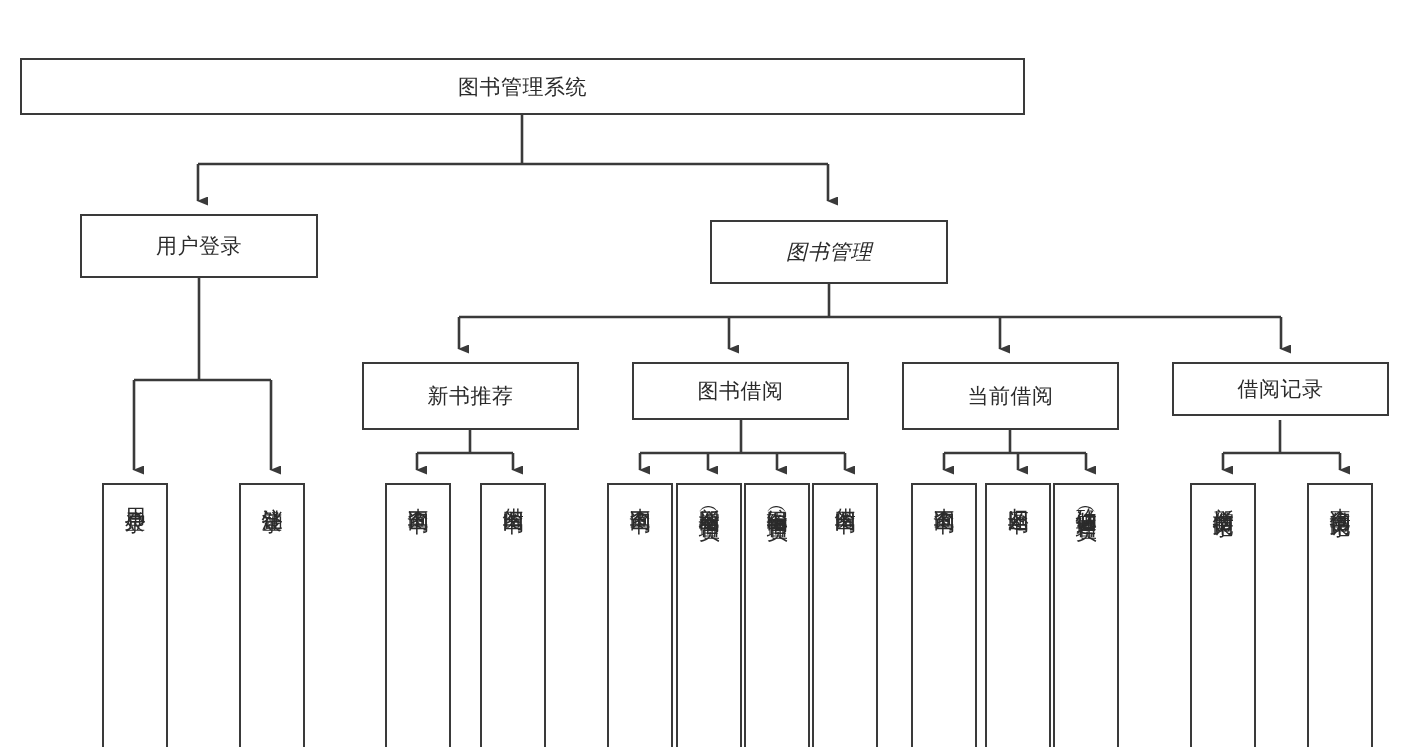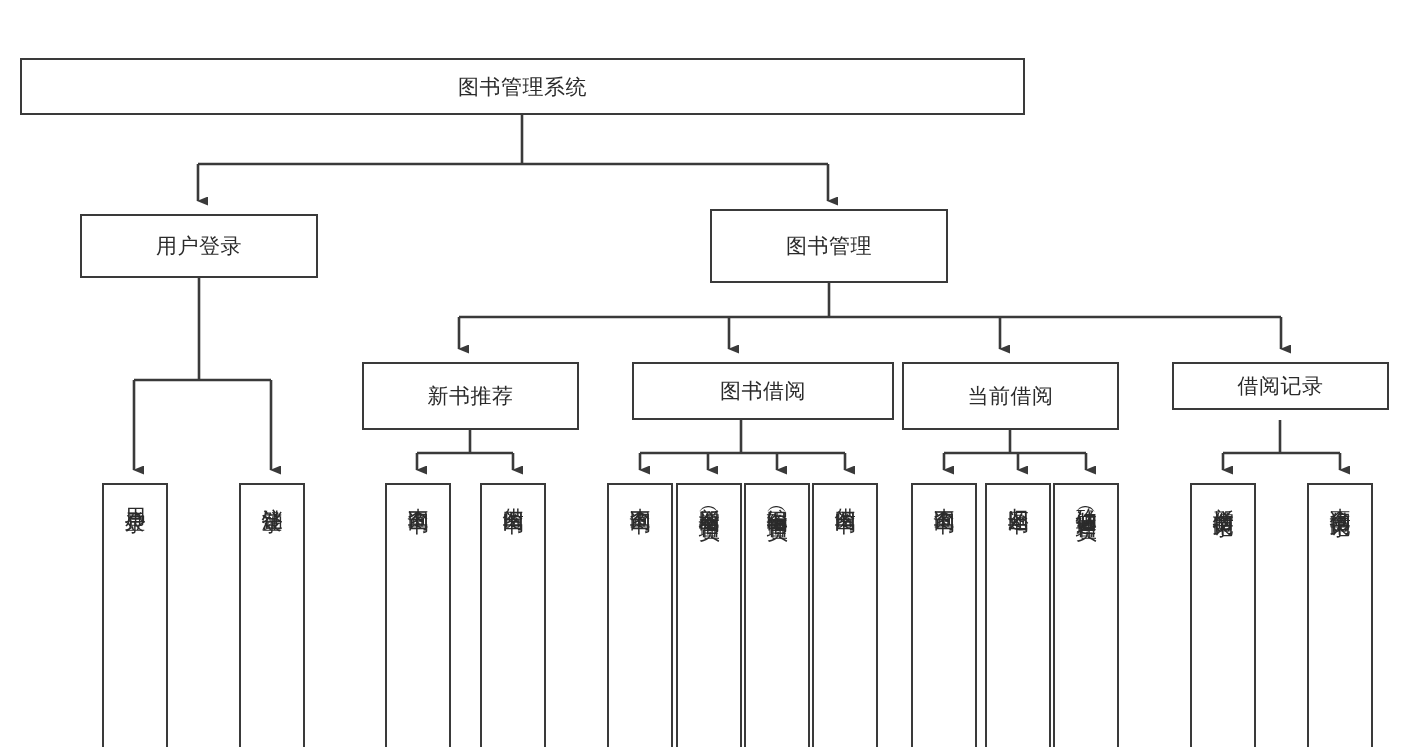--- a/index.html
+++ b/index.html
@@ -118,33 +118,33 @@
       </g>
   </svg>
 
   <div id="nodes-layer">
       <div class="node-box" style="left: 20px; top: 12px; width: 1005px; height: 57px;">
         <span class="node-label-h">图书管理系统</span>
       </div>
       <div class="node-box" style="left: 80px; top: 168px; width: 238px; height: 64px;">
         <span class="node-label-h">用户登录</span>
       </div>
-      <div class="node-box" style="left: 710px; top: 163px; width: 238px; height: 74px;">
+      <div class="node-box" style="left: 710px; top: 174px; width: 238px; height: 64px; font-style: italic;">
         <span class="node-label-h">图书管理</span>
       </div>
       <div class="node-box" style="left: 362px; top: 316px; width: 217px; height: 68px;">
         <span class="node-label-h">新书推荐</span>
       </div>
-      <div class="node-box" style="left: 632px; top: 316px; width: 262px; height: 58px;">
+      <div class="node-box" style="left: 632px; top: 316px; width: 217px; height: 58px;">
         <span class="node-label-h">图书借阅</span>
       </div>
       <div class="node-box" style="left: 902px; top: 316px; width: 217px; height: 68px;">
         <span class="node-label-h">当前借阅</span>
       </div>
-      <div class="node-box" style="left: 1172px; top: 316px; width: 217px; height: 48px;">
+      <div class="node-box" style="left: 1172px; top: 316px; width: 217px; height: 54px;">
         <span class="node-label-h">借阅记录</span>
       </div>
       <div class="node-box leaf-box" style="left: 102px; top: 437px; width: 66px; height: 298px;">
         <span class="node-label-v">用户登录</span>
       </div>
       <div class="node-box leaf-box" style="left: 239px; top: 437px; width: 66px; height: 298px;">
         <span class="node-label-v">注销登录</span>
       </div>
       <div class="node-box leaf-box" style="left: 385px; top: 437px; width: 66px; height: 298px;">
         <span class="node-label-v">查询图书</span>

